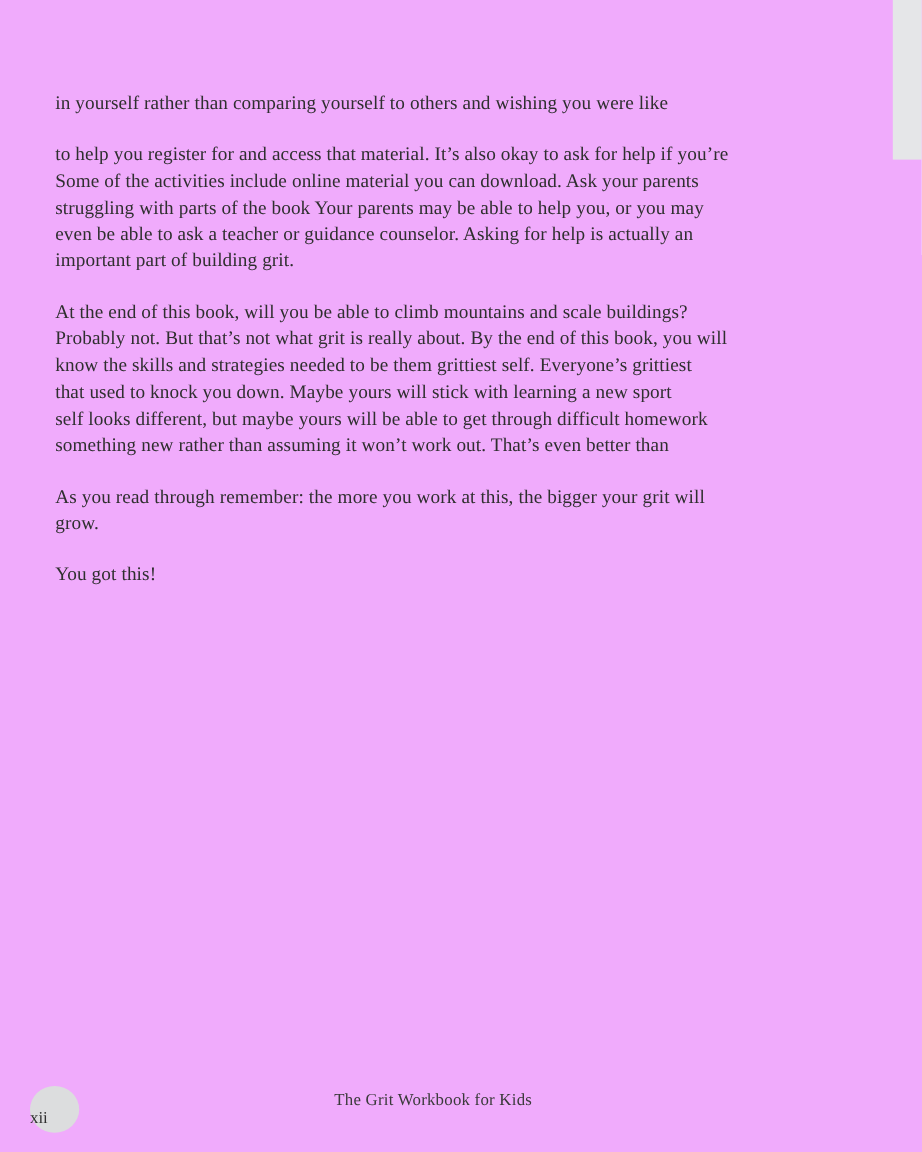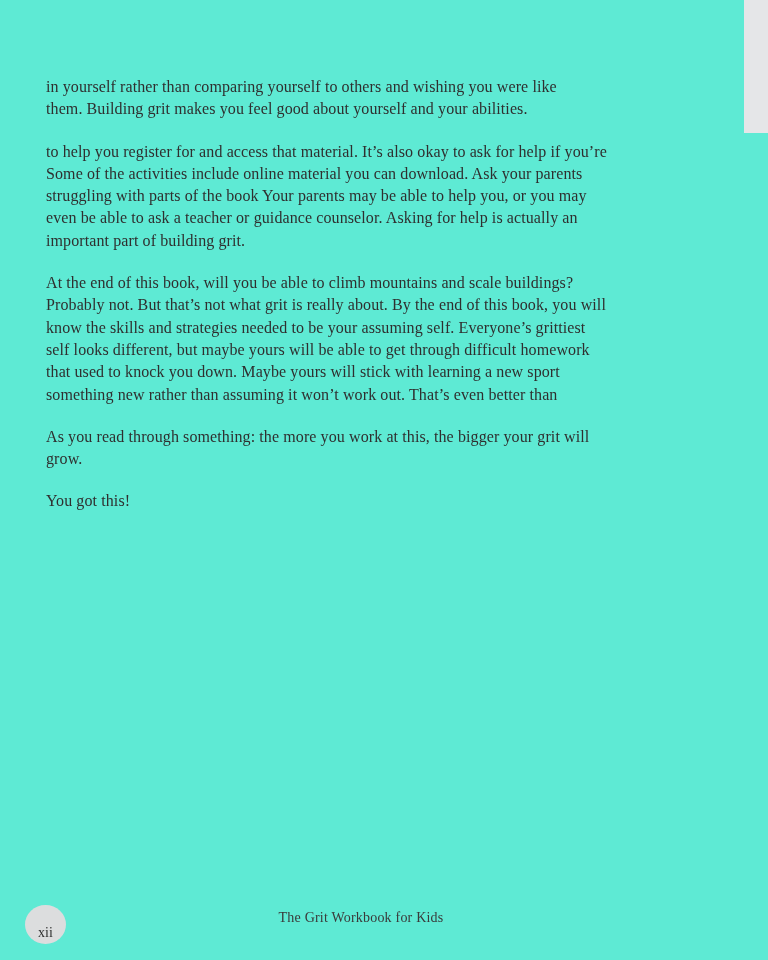--- a/index.html
+++ b/index.html
@@ -7,21 +7,21 @@
     width: 768px;
     height: 960px;
     background: #ffffff;
     font-family: "Liberation Serif", serif;
     position: relative;
     overflow: hidden;
   }
   .page {
     position: absolute;
     inset: 0;
-    background: #5eead4;
+    background: #f0abfc;
   }
   .edge-tab {
     position: absolute;
     top: 0;
     right: 0;
     width: 24px;
     height: 133px;
     background: #e5e6e8;
   }
   .body-text {
@@ -50,58 +50,56 @@
   .page-number-badge {
     position: absolute;
     left: 25px;
     top: 905px;
     width: 41px;
     height: 39px;
     border-radius: 50%;
     background: #dcddde;
     display: flex;
     align-items: flex-end;
-    justify-content: center;
     box-sizing: border-box;
     padding-bottom: 3px;
   }
   .page-number {
     font-size: 14px;
     color: #2f2f2f;
   }
 </style>
 </head>
 <body>
 
 <div class="page">
 
   <div class="edge-tab"></div>
 
   <div class="body-text" id="body-text">
       <div class="paragraph">
         <div class="line">in yourself rather than comparing yourself to others and wishing you were like</div>
-        <div class="line">them. Building grit makes you feel good about yourself and your abilities.</div>
       </div>
       <div class="paragraph">
         <div class="line">to help you register for and access that material. It’s also okay to ask for help if you’re</div>
         <div class="line">Some of the activities include online material you can download. Ask your parents</div>
         <div class="line">struggling with parts of the book Your parents may be able to help you, or you may</div>
         <div class="line">even be able to ask a teacher or guidance counselor. Asking for help is actually an</div>
         <div class="line">important part of building grit.</div>
       </div>
       <div class="paragraph">
         <div class="line">At the end of this book, will you be able to climb mountains and scale buildings?</div>
         <div class="line">Probably not. But that’s not what grit is really about. By the end of this book, you will</div>
-        <div class="line">know the skills and strategies needed to be your assuming self. Everyone’s grittiest</div>
+        <div class="line">know the skills and strategies needed to be them grittiest self. Everyone’s grittiest</div>
+        <div class="line">that used to knock you down. Maybe yours will stick with learning a new sport</div>
         <div class="line">self looks different, but maybe yours will be able to get through difficult homework</div>
-        <div class="line">that used to knock you down. Maybe yours will stick with learning a new sport</div>
         <div class="line">something new rather than assuming it won’t work out. That’s even better than</div>
       </div>
       <div class="paragraph">
-        <div class="line">As you read through something: the more you work at this, the bigger your grit will</div>
+        <div class="line">As you read through remember: the more you work at this, the bigger your grit will</div>
         <div class="line">grow.</div>
       </div>
       <div class="paragraph">
         <div class="line">You got this!</div>
       </div>
     </div>
 
   <div class="footer-title">The Grit Workbook for Kids</div>
 
   <div class="page-number-badge">

